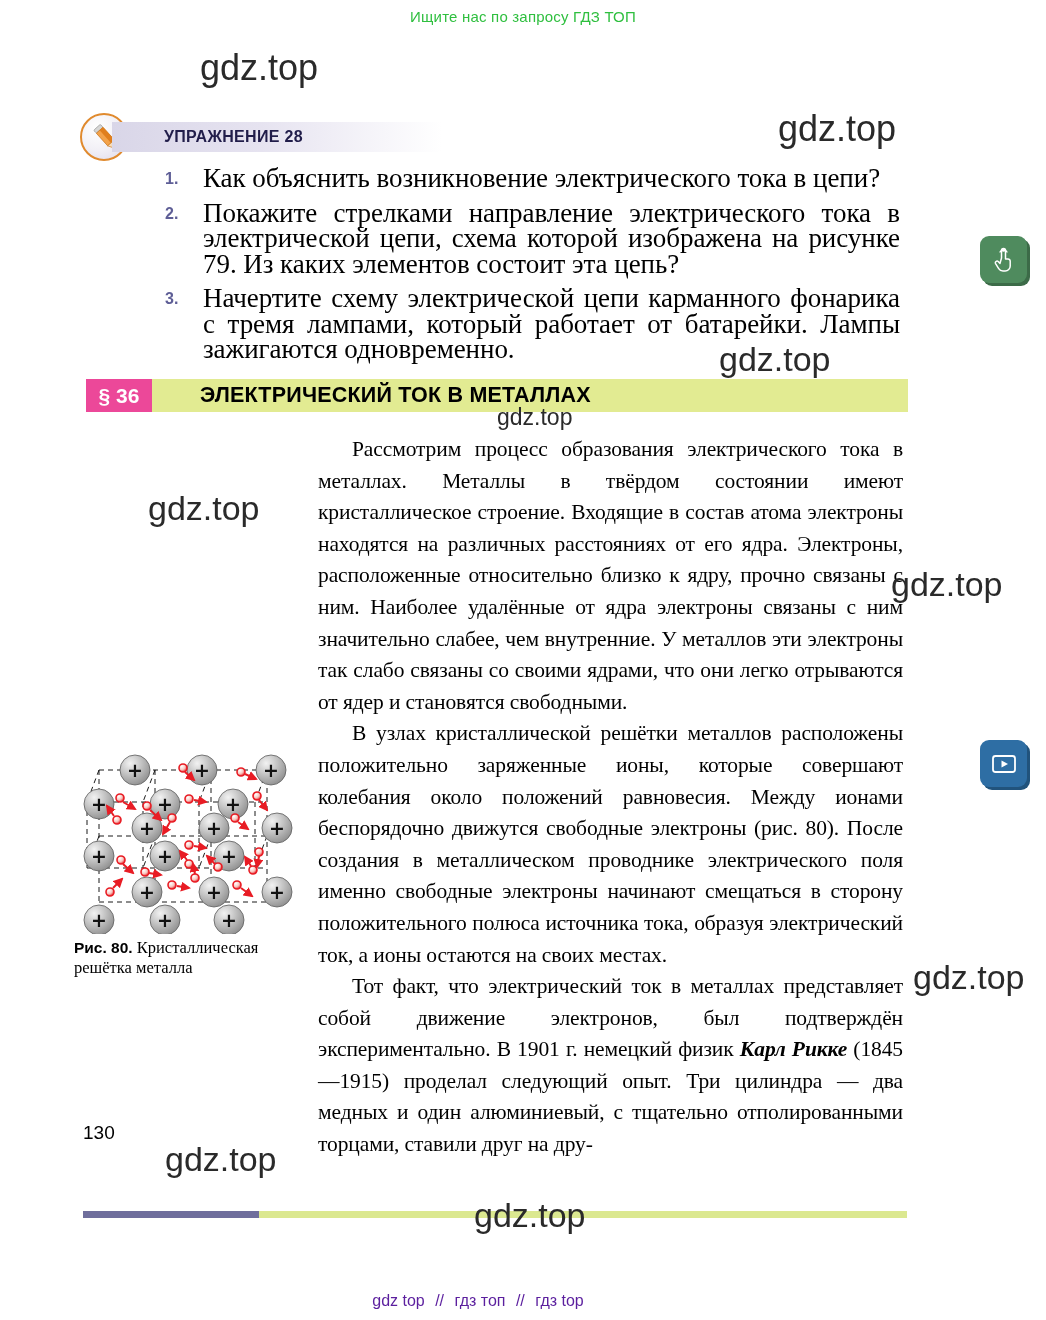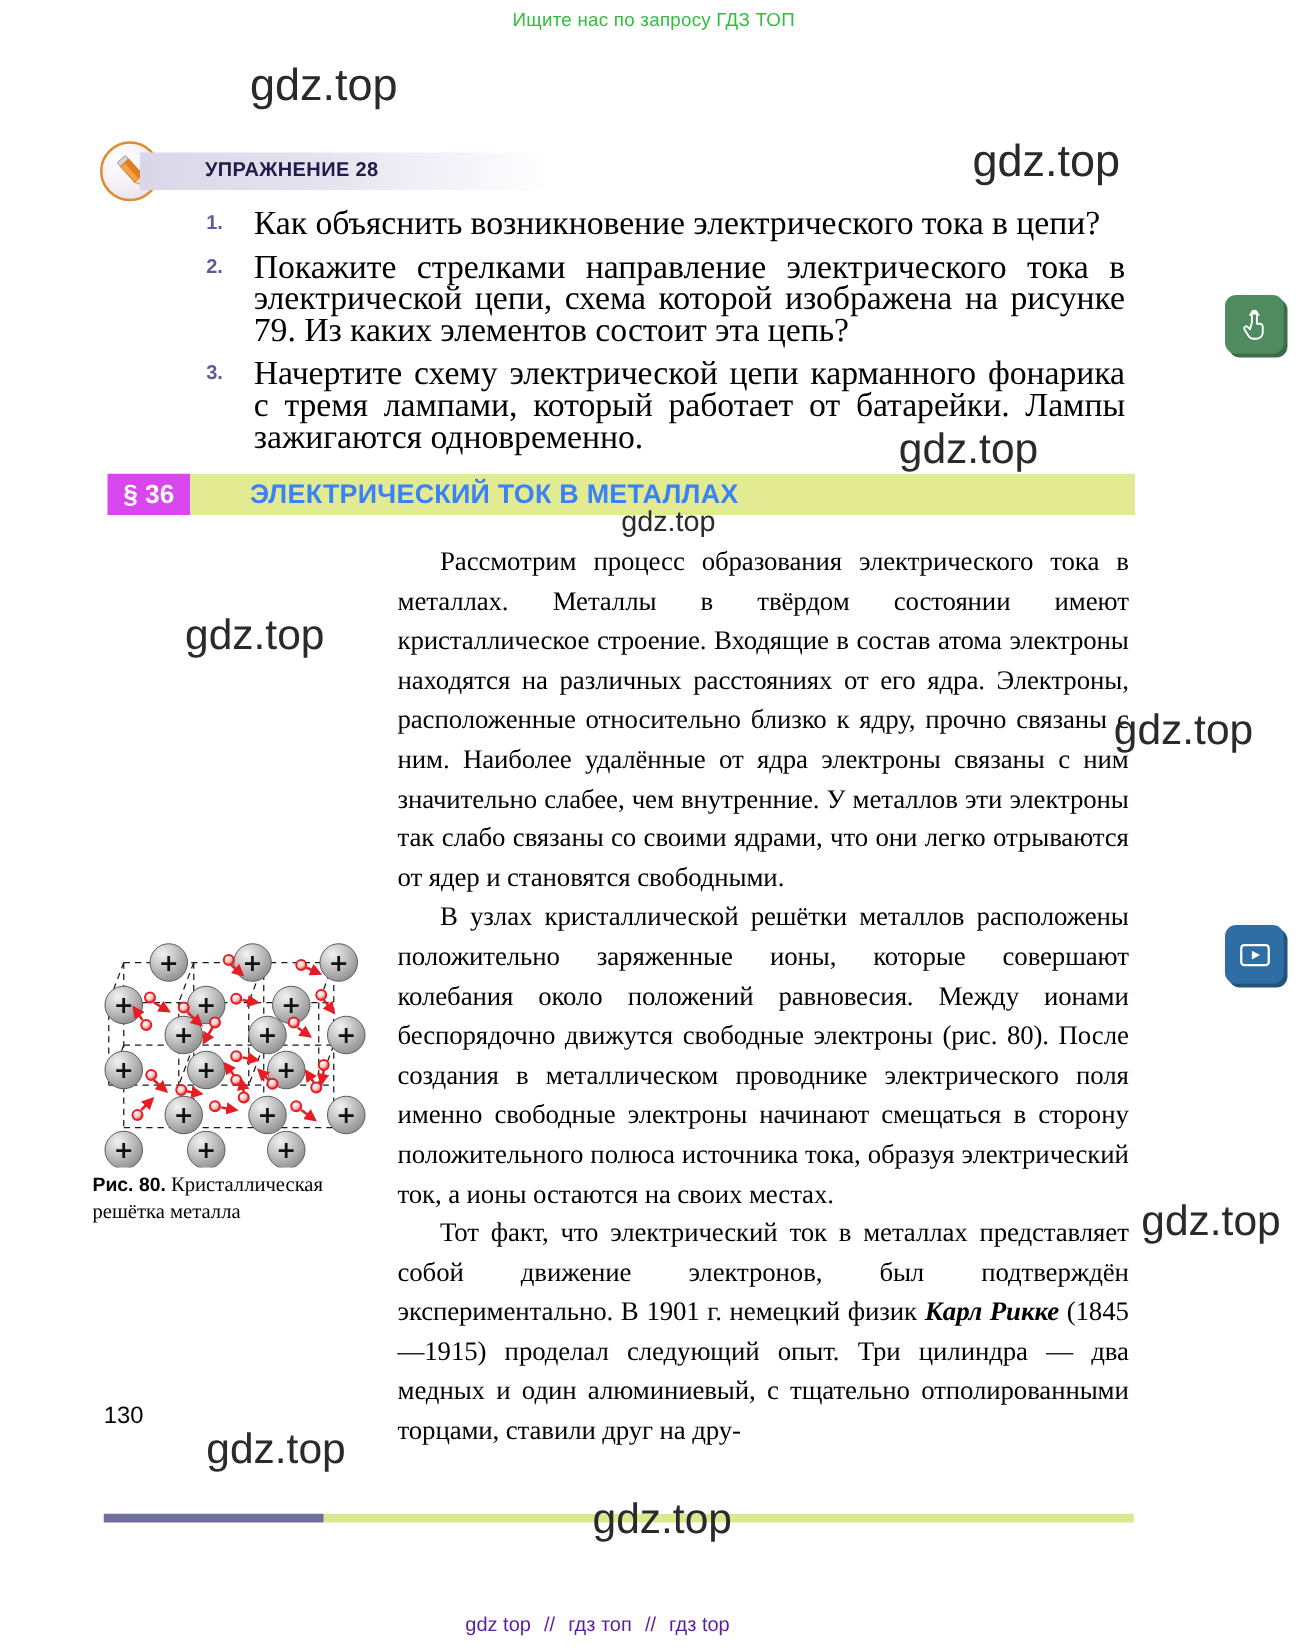--- a/index.html
+++ b/index.html
@@ -125,41 +125,41 @@
     width: 756px;
     height: 33px;
     background: #e2eb92;
   }
   .sect-num {
     position: absolute;
     left: 86px;
     top: 379px;
     width: 66px;
     height: 33px;
-    background: #d946ef;
+    background: #ec4899;
     color: #ffffff;
     font-family: "Liberation Sans", sans-serif;
     font-weight: bold;
     font-size: 21px;
     display: flex;
     align-items: center;
     justify-content: center;
     box-sizing: border-box;
   }
   .sect-title {
     position: absolute;
     left: 200px;
     top: 379px;
     height: 33px;
     display: flex;
     align-items: center;
     font-family: "Liberation Sans", sans-serif;
     font-weight: bold;
     font-size: 21.5px;
-    color: #3b82f6;
+    color: #000000;
     letter-spacing: 0.2px;
   }
 
   
   .body-col {
     position: absolute;
     left: 318px;
     top: 434px;
     width: 585px;
   }

